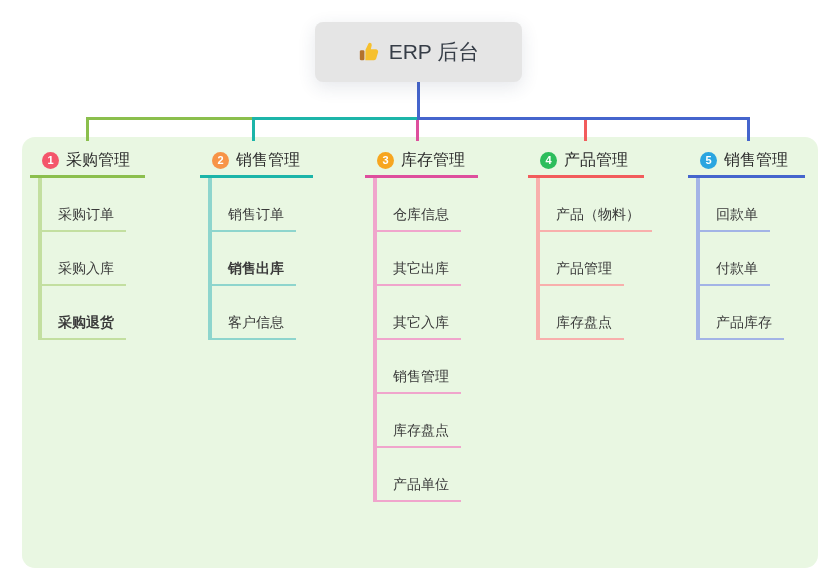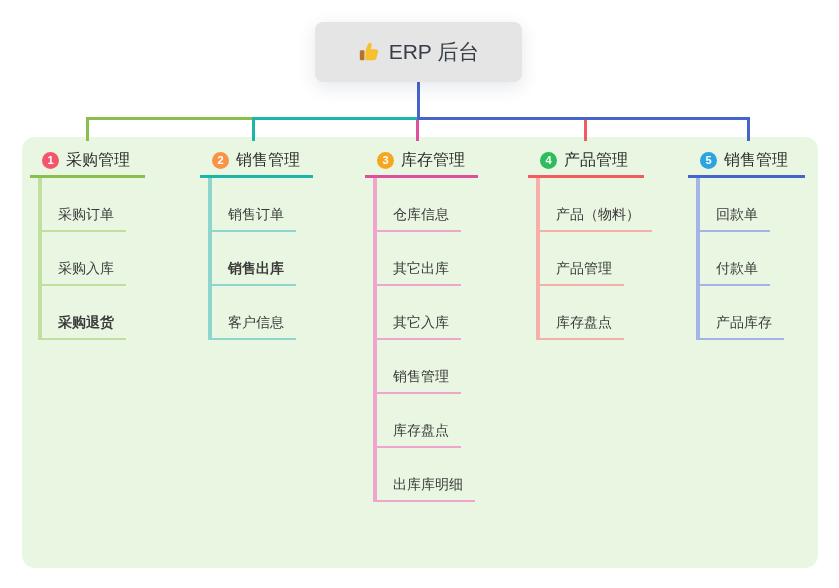--- a/index.html
+++ b/index.html
@@ -138,21 +138,21 @@
 
   <div class="branch-item">
     <span class="item-label" style="border-bottom-color: rgb(240, 165, 204);">销售管理</span>
   </div>
 
   <div class="branch-item">
     <span class="item-label" style="border-bottom-color: rgb(240, 165, 204);">库存盘点</span>
   </div>
 
   <div class="branch-item">
-    <span class="item-label" style="border-bottom-color: rgb(240, 165, 204);">出库库明细</span>
+    <span class="item-label" style="border-bottom-color: rgb(240, 165, 204);">产品单位</span>
   </div>
 </div>
   </div>
 
   <div class="branch" style="left: 528px;">
     <div class="branch-title" style="width: 104px; border-bottom-color: rgb(242, 92, 92);">
       <span class="badge" style="background: rgb(45, 189, 92);">4</span>
       <span class="branch-label">产品管理</span>
     </div>
     <div class="branch-items" style="border-left-color: rgb(248, 175, 172);">

